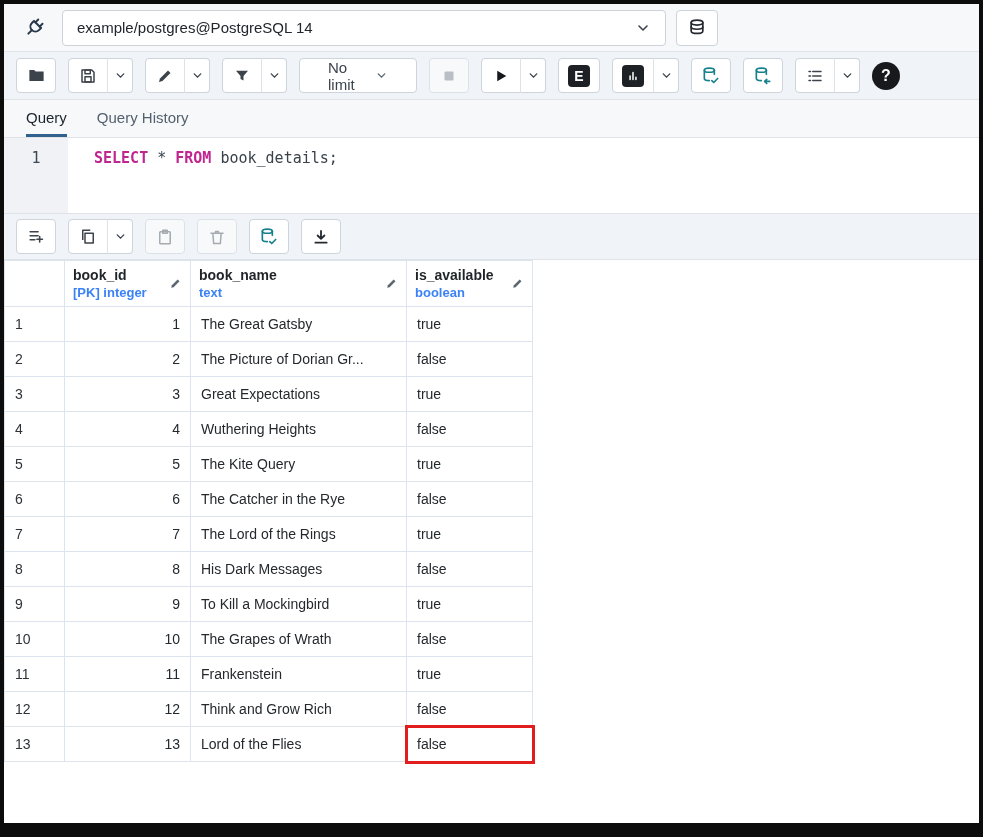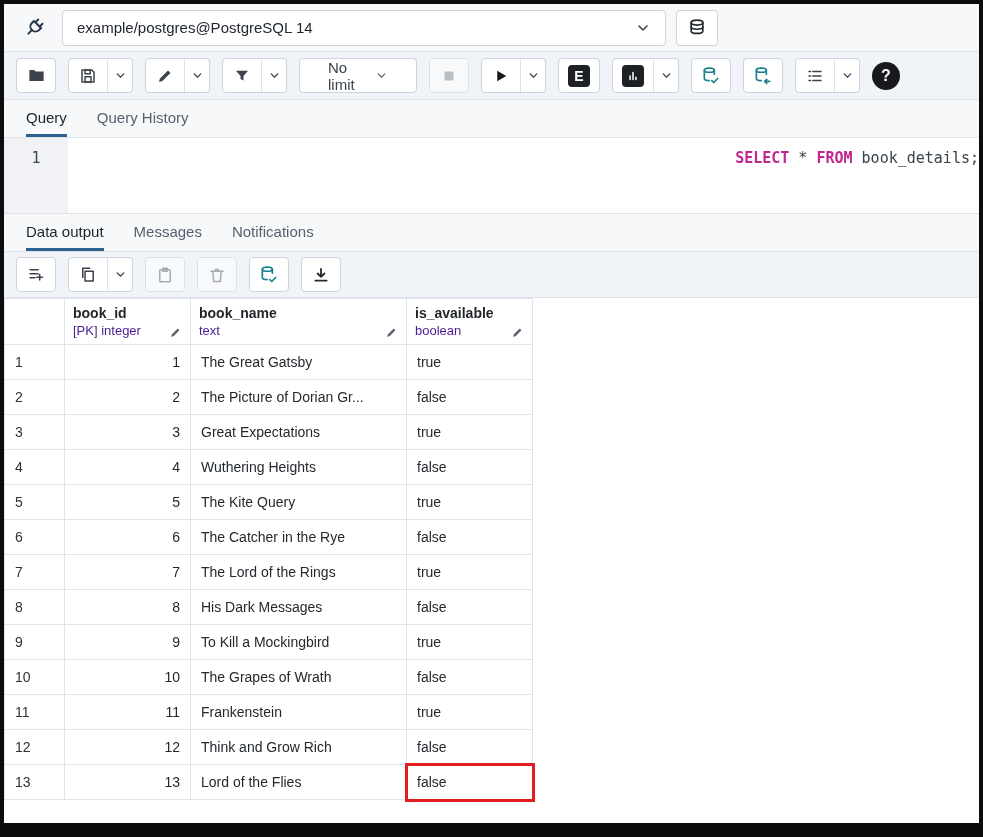--- a/index.html
+++ b/index.html
@@ -51,33 +51,33 @@
     font-weight:bold; font-size:16px; display:flex; align-items:center; justify-content:center; cursor:pointer;
   }
   .disabled { opacity:.55; }
   
   .tabs { flex:0 0 38px; background:#f6f8fa; border-bottom:1px solid #dfe3e8; display:flex; gap:30px; padding:0 22px; }
   .tab { display:flex; align-items:center; font-size:15px; color:#54616e; border-bottom:3px solid transparent; cursor:pointer; }
   .tab.active { color:#1b242d; border-bottom-color:#2f618e; }
   
   .editor { flex:0 0 76px; background:#fff; border-bottom:1px solid #dfe3e8; display:flex; font-family:"DejaVu Sans Mono", monospace; font-size:15px; }
   .gutter { width:64px; background:#f0f2f6; color:#3c4754; display:flex; justify-content:center; padding-top:11px; }
-  .code { padding:11px 0 0 7px; white-space:pre; cursor:text; flex:1;text-align:right; }
+  .code { padding:11px 0 0 26px; white-space:pre; cursor:text; flex:1; }
   .code .keyword { color:#c0268f; font-weight:bold; }
   .code .plain { color:#38424a; }
   
   .out-toolbar { flex:0 0 46px; background:#f0f3f7; border-bottom:1px solid #dfe3e8; display:flex; align-items:center; gap:12px; padding:0 12px; }
   
   .results { flex:1; background:#fff; overflow:hidden; }
   table { border-collapse:collapse; font-size:14px; color:#24292e; table-layout:fixed; }
   th, td { border:1px solid #dce4ee; }
   thead th { background:#fff; height:46px; padding:4px 8px; vertical-align:middle; text-align:left; }
-  .hdr-flex { display:flex; justify-content:space-between; align-items:flex-end; gap:4px; }
+  .hdr-flex { display:flex; justify-content:space-between; align-items:center; gap:4px; }
   .colname { font-weight:bold; font-size:14px; color:#1f2428; line-height:1.35; }
-  .coltype { font-weight:normal; font-size:13px; color:#4c1d95; line-height:1.3; }
+  .coltype { font-weight:bold; font-size:13px; color:#3b82f6; line-height:1.3; }
   td { height:35px; padding:0 10px; }
   td.rownum { color:#2d3338; }
   td.num { text-align:right; }
   td.hl { outline:3px solid #e11d1d; outline-offset:-1px; }
   svg.ic { display:block; }
 </style>
 </head>
 <body>
 
 <div class="frame">
@@ -279,31 +279,20 @@
     </div>
   </div>
 
   <div class="editor">
     <div class="gutter">
       <span>1</span>
     </div>
     <div class="code"><span class="keyword">SELECT</span><span class="plain"> * </span><span class="keyword">FROM</span><span class="plain"> book_details;</span></div>
   </div>
 
-  <div class="tabs">
-    <div class="tab active">
-      <span>Data output</span>
-    </div>
-    <div class="tab">
-      <span>Messages</span>
-    </div>
-    <div class="tab">
-      <span>Notifications</span>
-    </div>
-  </div>
 
   <div class="out-toolbar">
     <button class="tbtn">
       <span>
         <svg class="ic" width="19" height="19" viewBox="0 0 24 24" fill="none" stroke="#3c434a" stroke-width="2" stroke-linecap="round">
             <path d="M4 6h10M4 11h10M4 16h6M16 12v7M12.5 15.5h7"></path>
           </svg>
       </span>
     </button>
 

